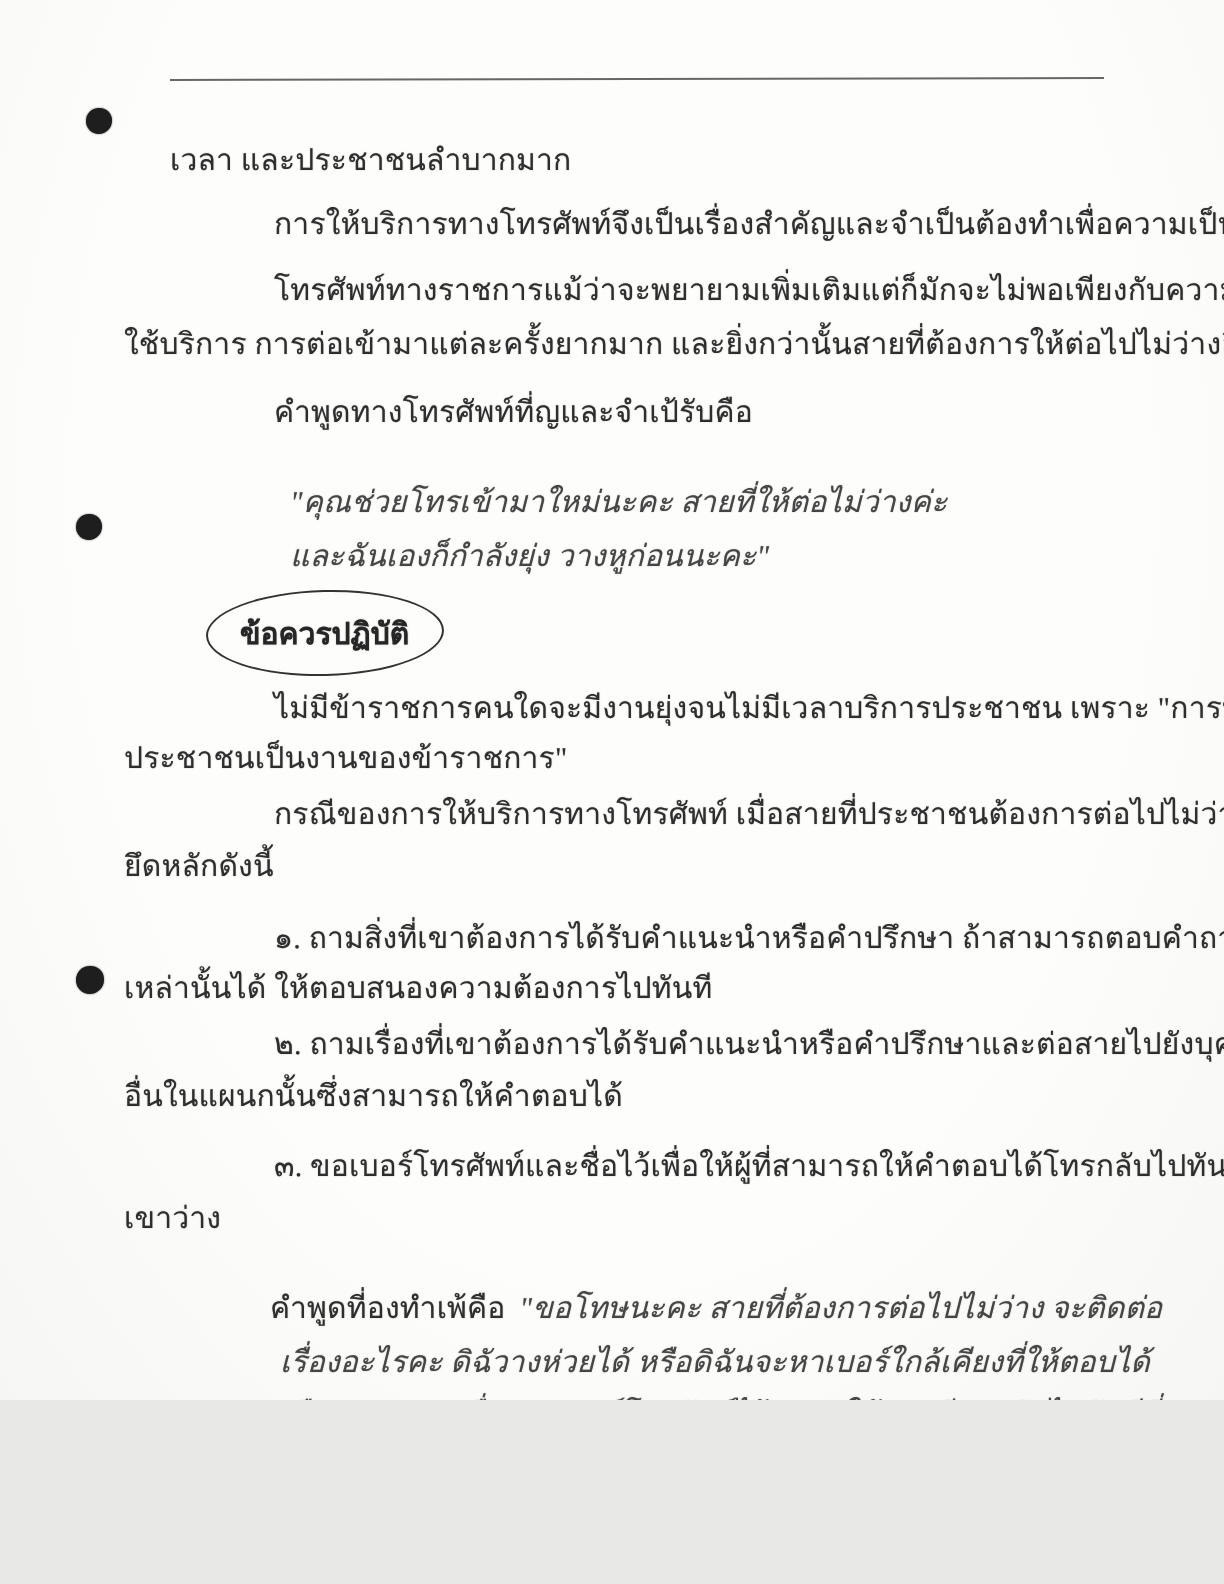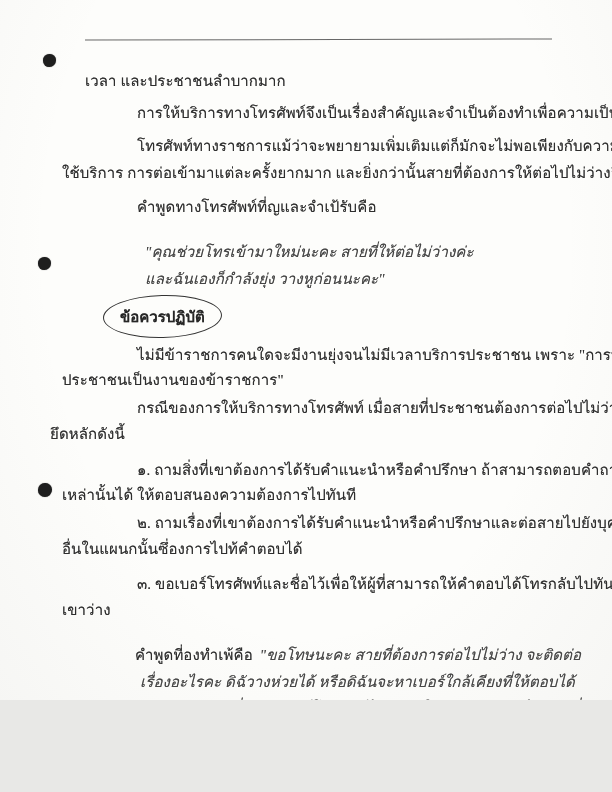--- a/index.html
+++ b/index.html
@@ -92,27 +92,27 @@
   <div class="line italic" style="left:145px; top:270px;">และฉันเองก็กำลังยุ่ง วางหูก่อนนะคะ"</div>
 
   <div class="oval-heading">
     <span class="label">ข้อควรปฏิบัติ</span>
   </div>
 
   <div class="line" style="left:137px; top:346px;">ไม่มีข้าราชการคนใดจะมีงานยุ่งจนไม่มีเวลาบริการประชาชน เพราะ "การบริการ</div>
   <div class="line" style="left:62px; top:371px;">ประชาชนเป็นงานของข้าราชการ"</div>
 
   <div class="line" style="left:137px; top:399px;">กรณีของการให้บริการทางโทรศัพท์ เมื่อสายที่ประชาชนต้องการต่อไปไม่ว่าง ให้</div>
-  <div class="line" style="left:50px; top:425px;text-align:center;">ยึดหลักดังนี้</div>
+  <div class="line" style="left:62px; top:425px;text-align:center;">ยึดหลักดังนี้</div>
 
   <div class="line" style="left:137px; top:461px;">๑. ถามสิ่งที่เขาต้องการได้รับคำแนะนำหรือคำปรึกษา ถ้าสามารถตอบคำถาม</div>
   <div class="line" style="left:62px; top:486px;">เหล่านั้นได้ ให้ตอบสนองความต้องการไปทันที</div>
 
   <div class="line" style="left:137px; top:514px;">๒. ถามเรื่องที่เขาต้องการได้รับคำแนะนำหรือคำปรึกษาและต่อสายไปยังบุคคล</div>
-  <div class="line" style="left:62px; top:540px;">อื่นในแผนกนั้นซึ่องการไปท้คำตอบได้</div>
+  <div class="line" style="left:62px; top:540px;">อื่นในแผนกนั้นซึ่งสามารถให้คำตอบได้</div>
 
   <div class="line" style="left:137px; top:575px;">๓. ขอเบอร์โทรศัพท์และชื่อไว้เพื่อให้ผู้ที่สามารถให้คำตอบได้โทรกลับไปทันทีที่</div>
   <div class="line" style="left:62px; top:601px;">เขาว่าง</div>
 
   <div class="line" style="left:135px; top:646px;">
     <span class="quote-lead">คำพูดที่องทำเพ้คือ</span><span class="quote-tail">"ขอโทษนะคะ สายที่ต้องการต่อไปไม่ว่าง จะติดต่อ</span>
   </div>
   <div class="line italic" style="left:140px; top:673px;">เรื่องอะไรคะ ดิฉัวางห่วยได้ หรือดิฉันจะหาเบอร์ใกล้เคียงที่ให้ตอบได้</div>
   <div class="line italic" style="left:136px; top:699px;">หรือกรุณาบอกชื่อและเบอร์โทรศัพท์ไว้ค่ะ จะให้เขาเรียกกลับไปทันทีที่เขาว่าง"</div>
 

